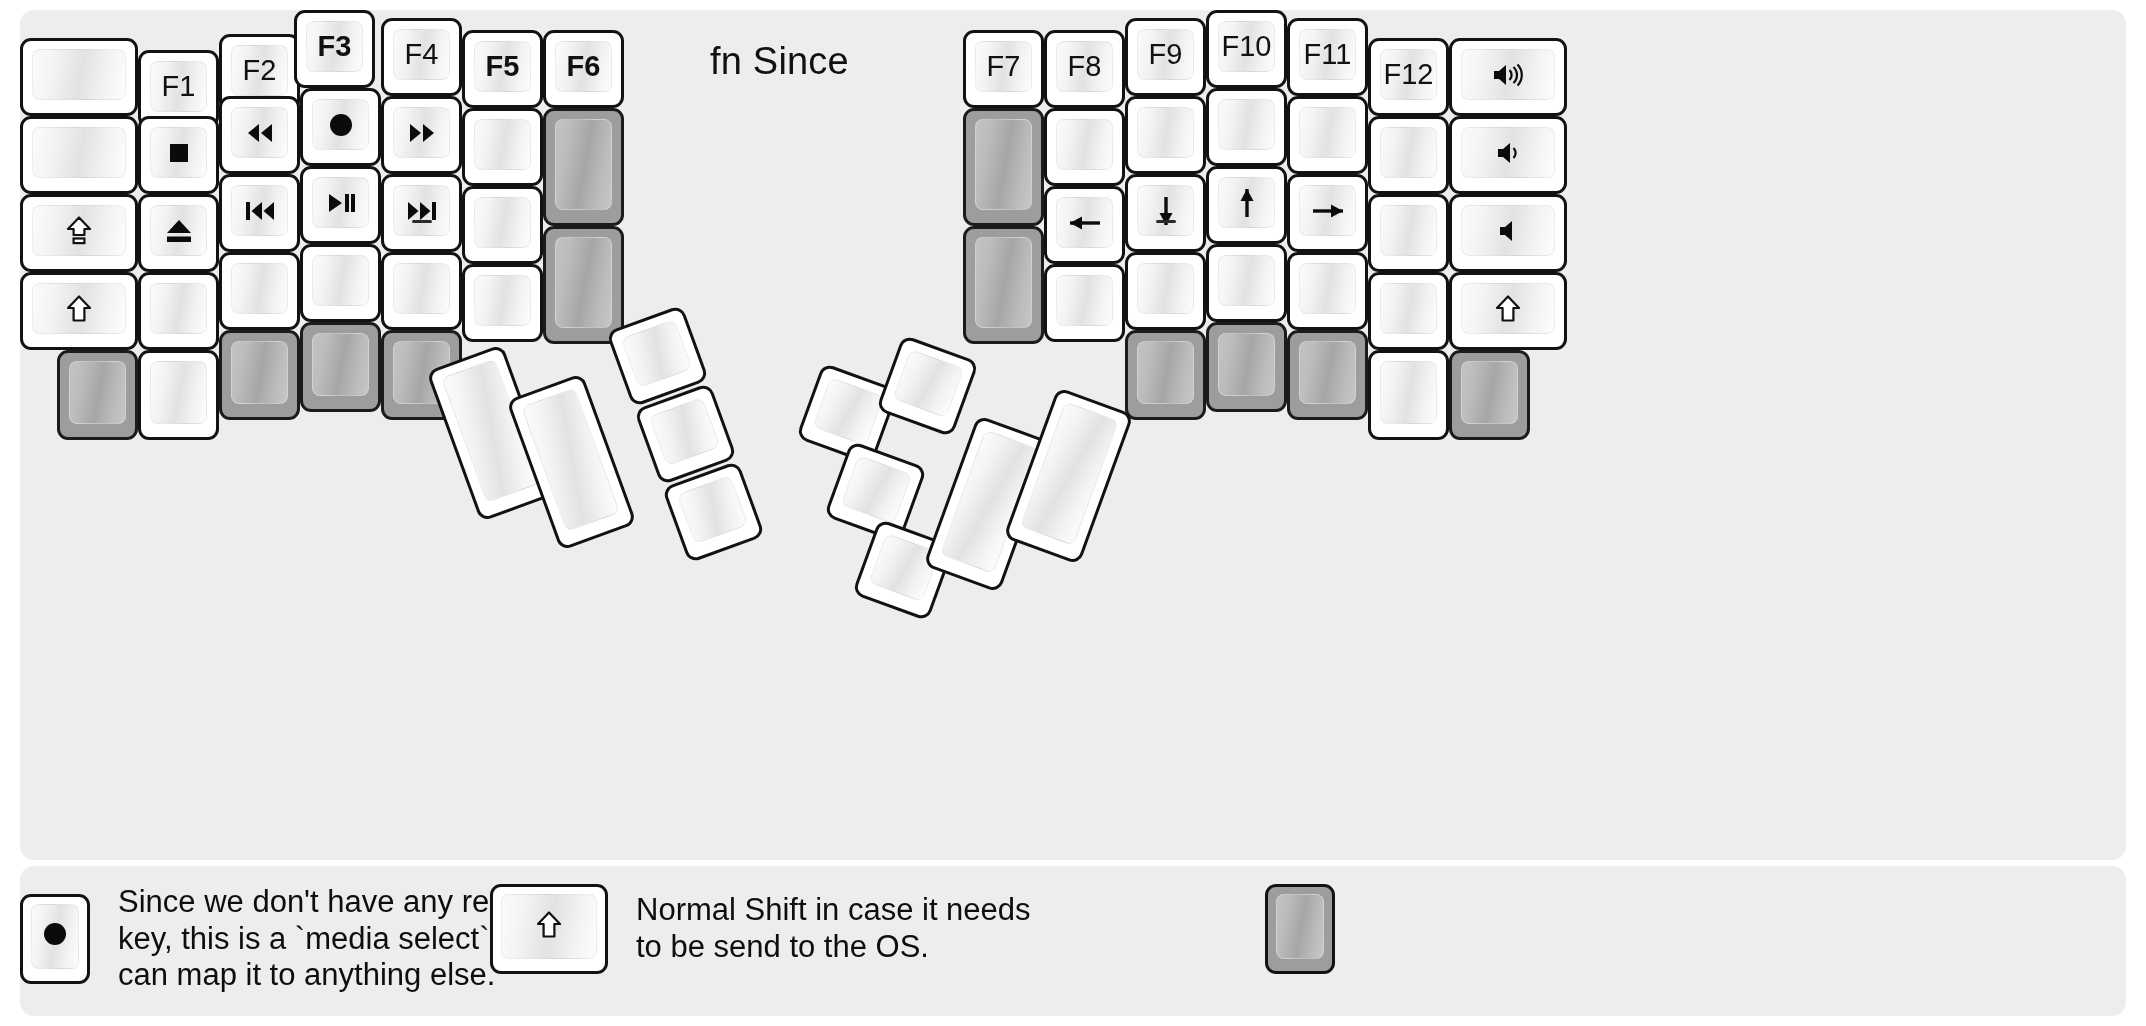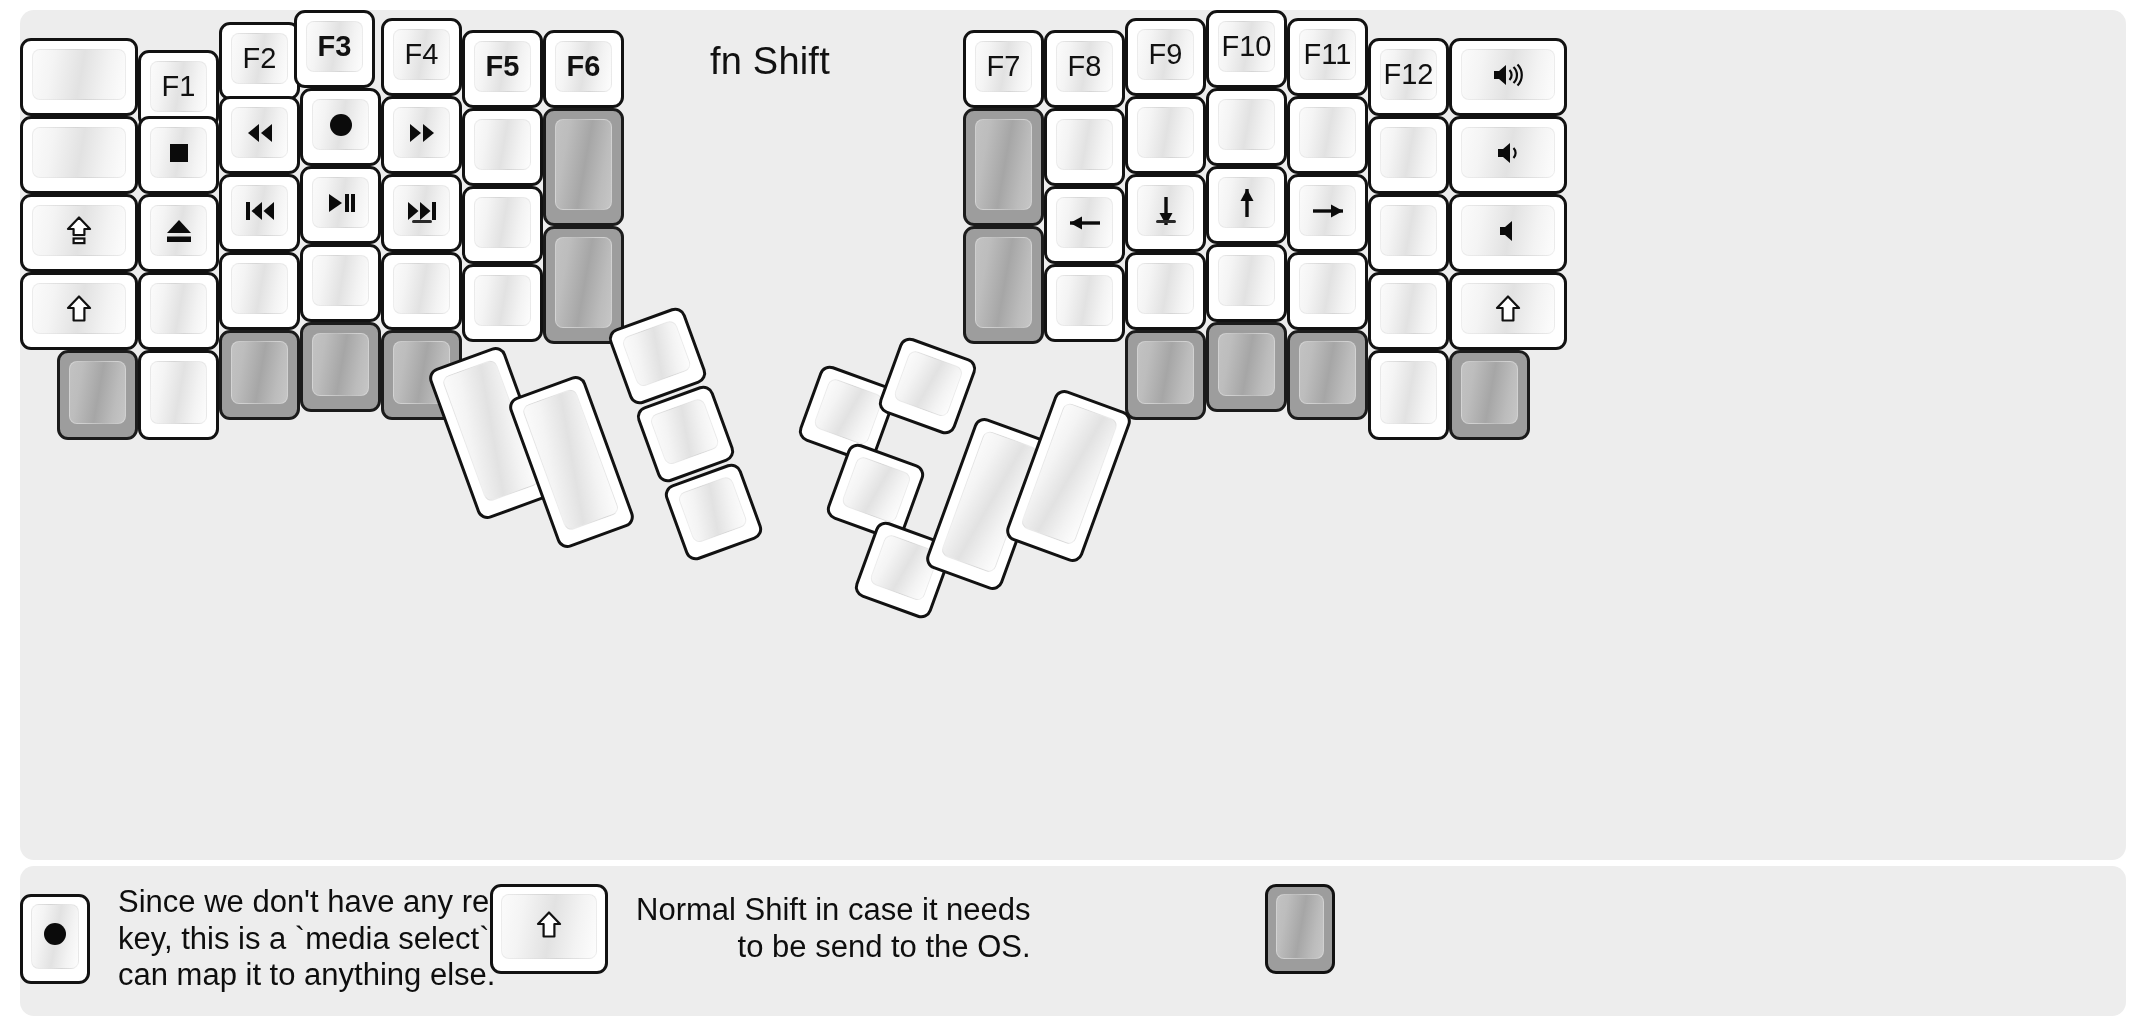--- a/index.html
+++ b/index.html
@@ -39,21 +39,21 @@
         border:1px solid rgba(255,255,255,0.28);}
   .legend-text{font-size:31px;line-height:1.18;color:#0e0e0e;white-space:pre-line;}
 </style>
 </head>
 <body>
 
 <div id="stage">
 
   <div id="board">
 
-    <div class="kb-title" style="left:690px;top:30px;">fn Shift</div>
+    <div class="kb-title" style="left:690px;top:30px;">fn Since</div>
 
     <div class="key" style="left:0px;top:28px;width:118px;height:78px;">
       <div class="cap"></div>
       </div>
     <div class="key" style="left:0px;top:106px;width:118px;height:78px;">
       <div class="cap"></div>
       </div>
     <div class="key" style="left:0px;top:184px;width:118px;height:78px;">
       <div class="cap">
         <span class="gly">
@@ -101,21 +101,21 @@
           </span>
         </div>
       </div>
     <div class="key" style="left:118px;top:262px;width:81px;height:78px;">
       <div class="cap"></div>
       </div>
     <div class="key" style="left:118px;top:340px;width:81px;height:90px;">
       <div class="cap"></div>
       </div>
 
-    <div class="key" style="left:199px;top:12px;width:81px;height:78px;text-decoration:underline;">
+    <div class="key" style="left:199px;top:24px;width:81px;height:78px;text-decoration:underline;">
       <div class="cap">
           <span class="lg">F2</span>
         </div>
       </div>
     <div class="key" style="left:199px;top:86px;width:81px;height:78px;">
       <div class="cap">
         <span class="gly">
             <svg width="30" height="22" viewBox="0 0 30 22">
               <path d="M14 2 L14 20 L3 11 Z" fill="#0b0b0b"></path>
               <path d="M27 2 L27 20 L16 11 Z" fill="#0b0b0b"></path>
@@ -459,21 +459,21 @@
     </div>
 
     <div class="legend-item" style="left:470px;top:18px;">
       <div class="legend-key" style="width:118px;height:90px;">
         <div class="cap">
           <span class="gly"><svg width="26" height="28" viewBox="0 0 26 28">
                 <path d="M13 1.5 L24 13 L18.4 13 L18.4 25.5 L7.6 25.5 L7.6 13 L2 13 Z" fill="#fff" stroke="#111" stroke-width="2.2" stroke-linejoin="round"></path>
               </svg></span>
         </div>
       </div>
-      <div class="legend-text" style="margin-left:28px;text-align:right;">Normal Shift in case it needs
+      <div class="legend-text" style="margin-left:28px;">Normal Shift in case it needs
 to be send to the OS.</div>
     </div>
 
     <div class="legend-item" style="left:1245px;top:18px;">
       <div class="legend-key trans" style="width:70px;height:90px;">
         <div class="cap"></div>
       </div>
     </div>
 
   </div>

